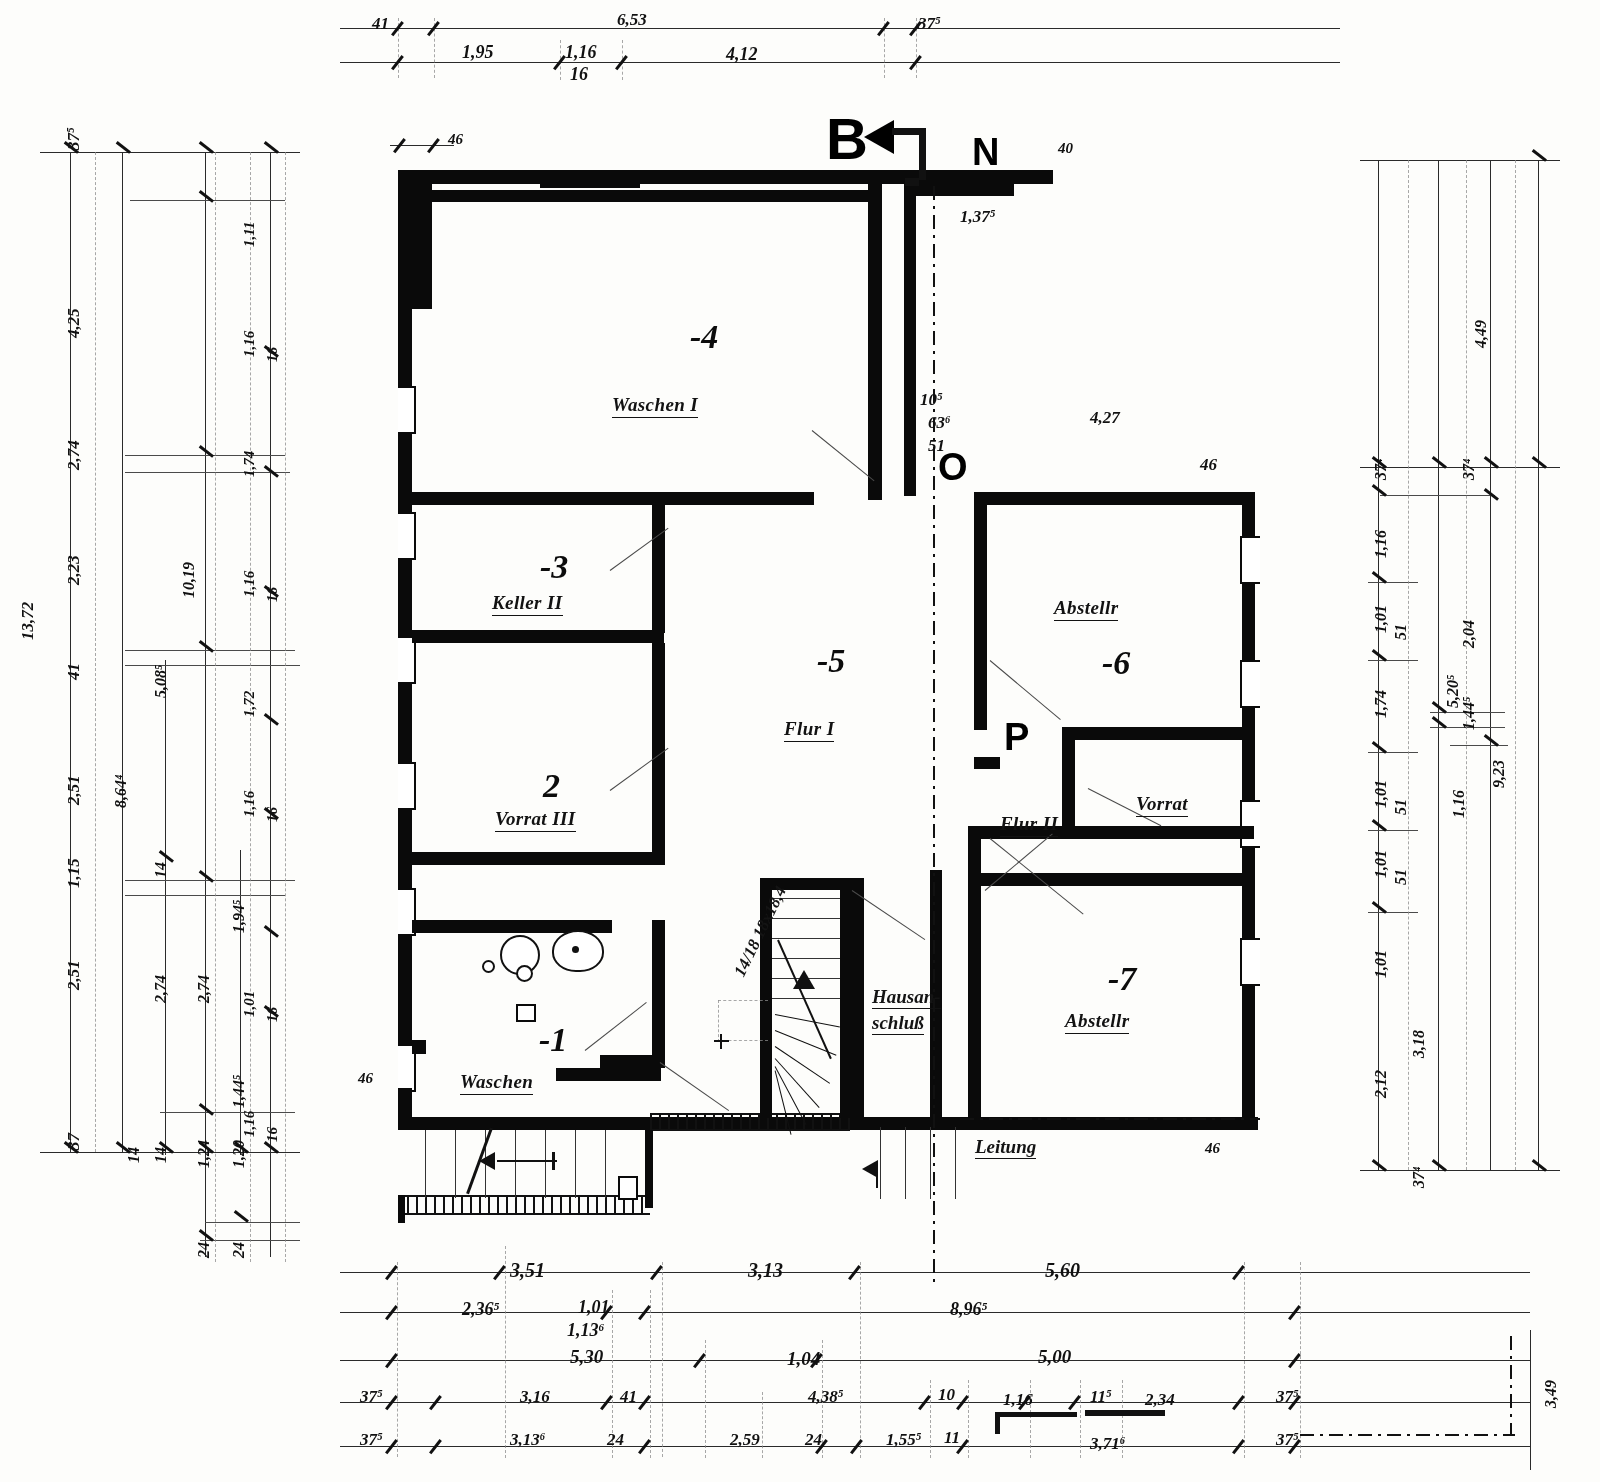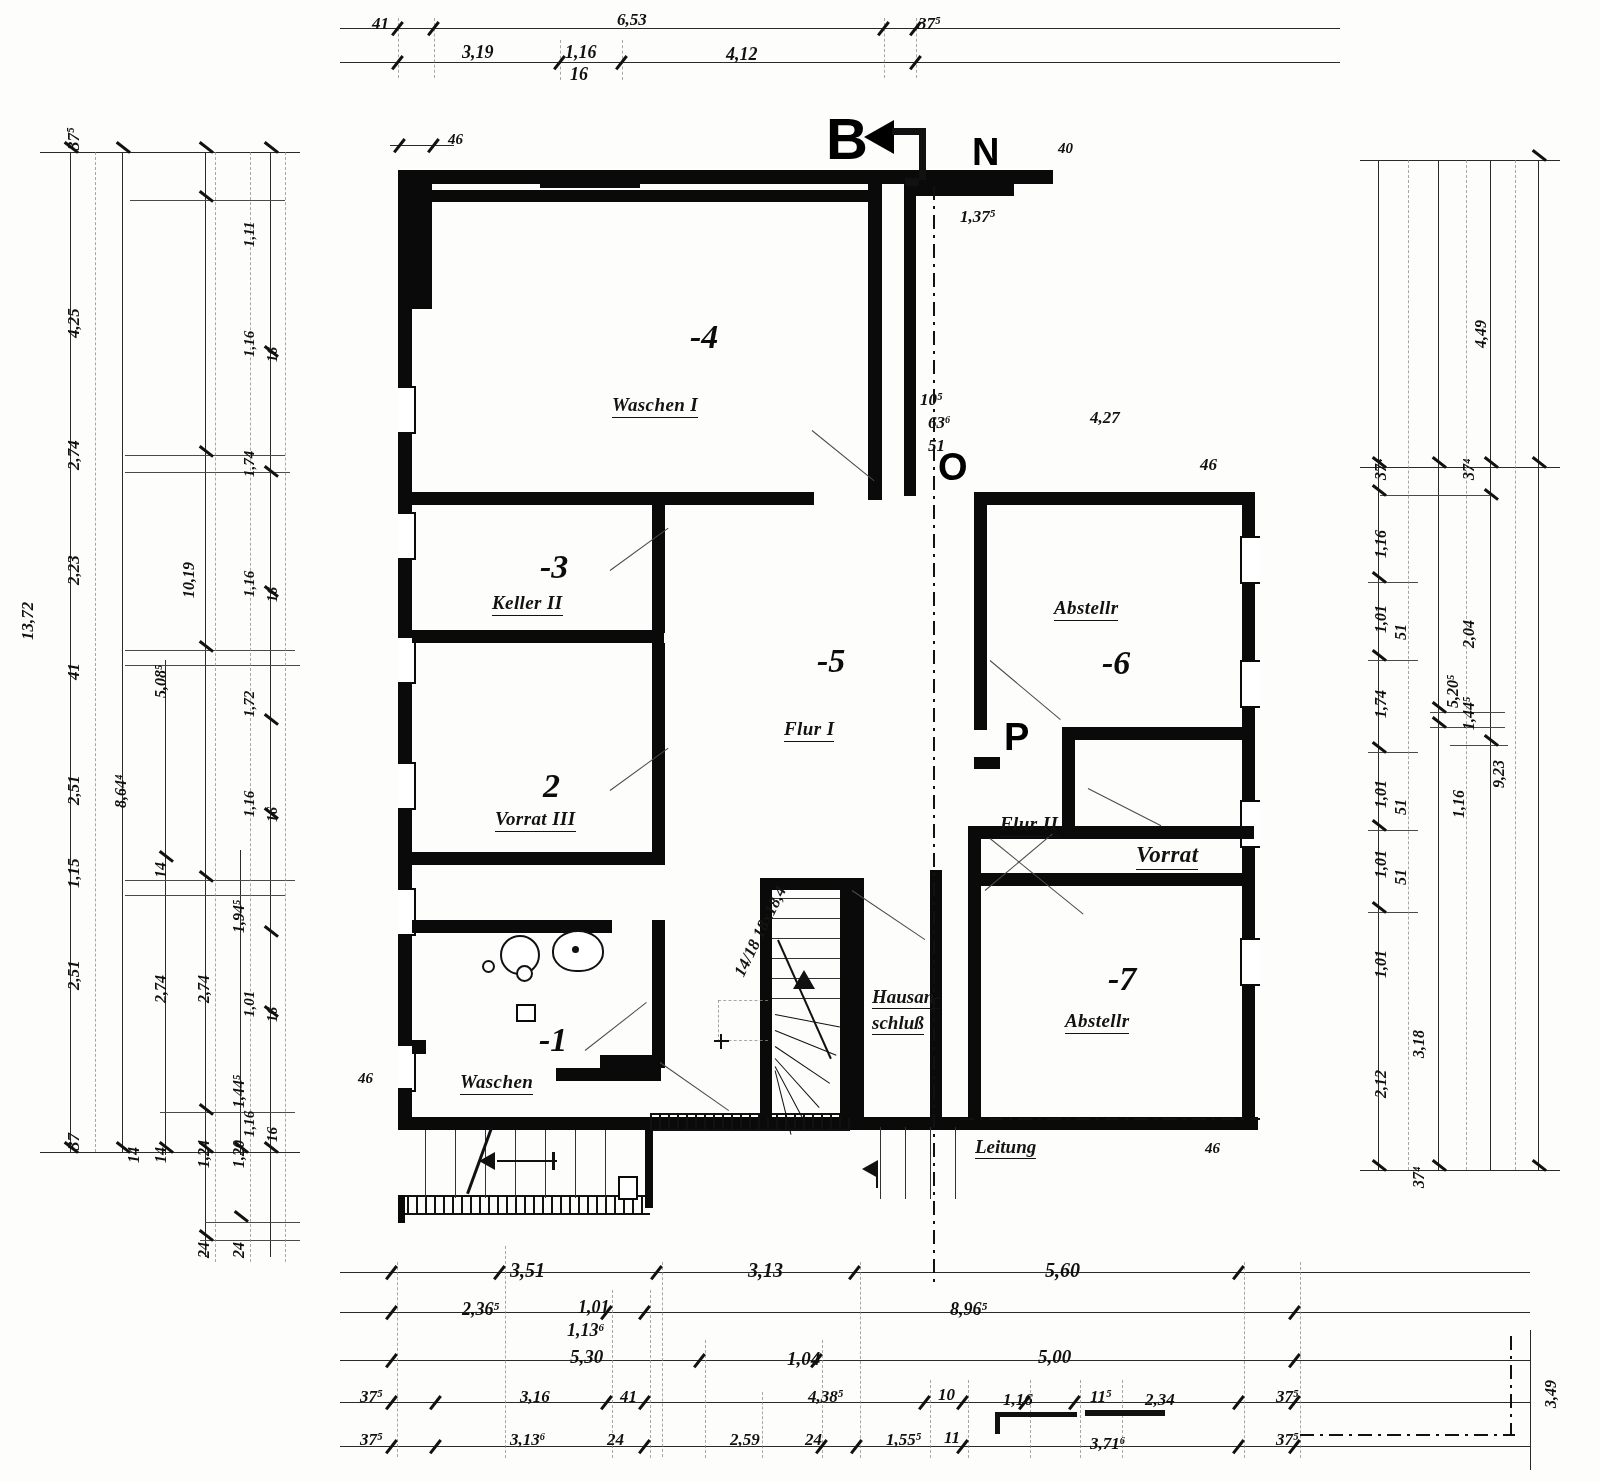--- a/index.html
+++ b/index.html
@@ -435,35 +435,35 @@
       <div class="roomname" style="left: 495px; top: 808px; font-size: 19px;">Vorrat III</div>
       <div class="num" style="left: 539px; top: 1021px; font-size: 34px; font-style: italic;">-1</div>
       <div class="roomname" style="left: 460px; top: 1071px; font-size: 19px;">Waschen</div>
       <div class="num" style="left: 817px; top: 642px; font-size: 34px; font-style: italic;">-5</div>
       <div class="roomname" style="left: 784px; top: 718px; font-size: 19px;">Flur I</div>
       <div class="roomname" style="left: 1000px; top: 813px; font-size: 19px;">Flur II</div>
       <div class="num" style="left: 1102px; top: 644px; font-size: 34px; font-style: italic;">-6</div>
       <div class="roomname" style="left: 1054px; top: 597px; font-size: 19px;">Abstellr</div>
       <div class="num" style="left: 1108px; top: 960px; font-size: 34px; font-style: italic;">-7</div>
       <div class="roomname" style="left: 1065px; top: 1010px; font-size: 19px;">Abstellr</div>
-      <div class="roomname" style="left: 1136px; top: 842px; font-size: 23px;">Vorrat</div>
+      <div class="roomname" style="left: 1136px; top: 793px; font-size: 19px;">Vorrat</div>
     </div>
 
   <div id="annotations">
       <div class="hw" style="left: 872px; top: 986px; font-size: 19px; border-bottom: 1.4px solid rgb(18, 18, 18);">Hausan-</div>
       <div class="hw" style="left: 872px; top: 1012px; font-size: 19px; border-bottom: 1.4px solid rgb(18, 18, 18);">schluß</div>
       <div class="hw" style="left: 975px; top: 1136px; font-size: 19px; border-bottom: 1.4px solid rgb(18, 18, 18);">Leitung</div>
       <div class="hw" style="left: 748px; top: 960px; font-size: 17px; transform: rotate(-64deg); transform-origin: left bottom;">14/18 18x18,4</div>
     </div>
 
   <div id="dimtexts">
       <div class="dimtxt" style="left: 372px; top: 14px; font-size: 17px;">41</div>
       <div class="dimtxt" style="left: 617px; top: 10px; font-size: 17px;">6,53</div>
       <div class="dimtxt" style="left: 918px; top: 14px; font-size: 17px;">37⁵</div>
-      <div class="dimtxt" style="left: 462px; top: 42px; font-size: 18px;">3,19</div>
+      <div class="dimtxt" style="left: 462px; top: 42px; font-size: 18px;">1,95</div>
       <div class="dimtxt" style="left: 565px; top: 42px; font-size: 18px;">1,16</div>
       <div class="dimtxt" style="left: 570px; top: 64px; font-size: 18px;">16</div>
       <div class="dimtxt" style="left: 726px; top: 44px; font-size: 18px;">4,12</div>
       <div class="dimtxt" style="left: 448px; top: 131px; font-size: 15px;">46</div>
       <div class="dimtxt" style="left: 1058px; top: 140px; font-size: 15px;">40</div>
       <div class="dimtxt" style="left: 960px; top: 207px; font-size: 17px;">1,37⁵</div>
       <div class="dimtxt" style="left: 1090px; top: 408px; font-size: 17px;">4,27</div>
       <div class="dimtxt" style="left: 1200px; top: 455px; font-size: 17px;">46</div>
       <div class="dimtxt" style="left: 920px; top: 390px; font-size: 17px;">10⁵</div>
       <div class="dimtxt" style="left: 928px; top: 413px; font-size: 17px;">63⁶</div>

